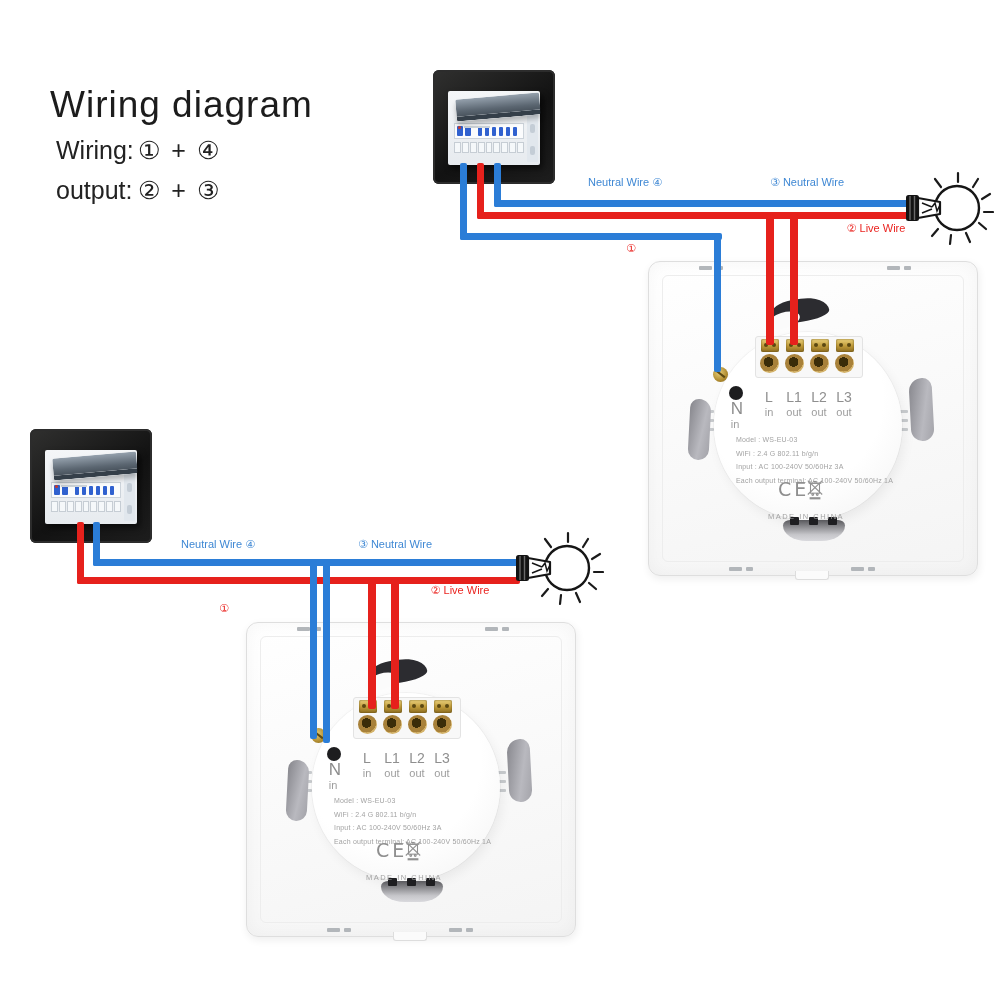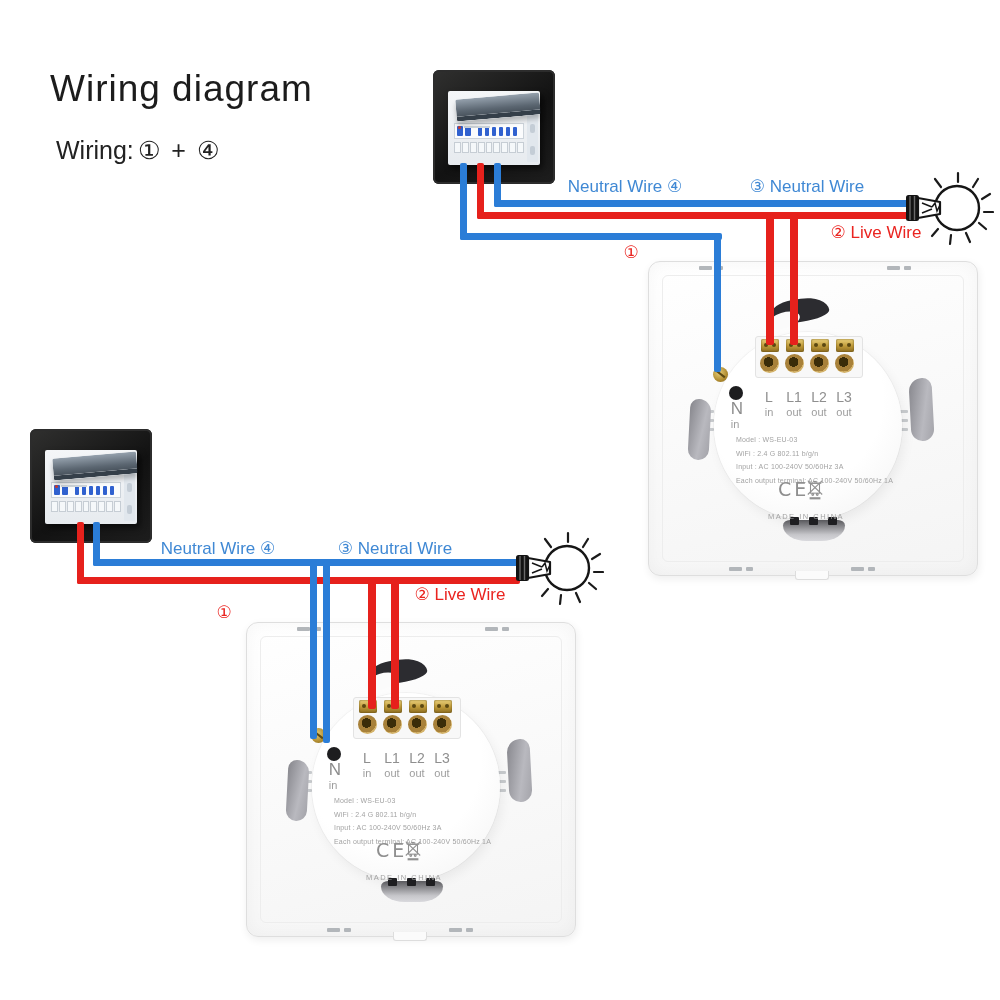--- a/index.html
+++ b/index.html
@@ -1,31 +1,31 @@
 <!DOCTYPE html>
 <html><head>
 <meta charset="utf-8">
 <style>
   html,body{margin:0;padding:0;background:#fff;}
   .canvas{position:relative;width:1000px;height:1000px;background:#ffffff;overflow:hidden;
           font-family:"Liberation Sans","DejaVu Sans",sans-serif;}
 
   
-  .title{position:absolute;left:50px;top:68px;font-size:37px;color:#1c1c1c;letter-spacing:1px;}
+  .title{position:absolute;left:50px;top:84px;font-size:37px;color:#1c1c1c;letter-spacing:1px;}
   .iorow{position:absolute;left:56px;font-size:25px;color:#222;display:flex;}
   .iorow .lbl{width:82px;}
   .iorow .val{letter-spacing:2px;text-align:right;}
 
   
   .wire{position:absolute;border-radius:2px;}
   .wire.blue{background:#2b7dd7;}
   .wire.red{background:#e6211c;}
 
   
-  .wlabel{position:absolute;transform:translateX(-50%);font-size:17px;white-space:nowrap;font-weight:400;}
+  .wlabel{position:absolute;transform:translateX(-50%);font-size:11px;white-space:nowrap;font-weight:400;}
   .wlabel.blue{color:#3f88d4;}
   .wlabel.red{color:#ea2420;}
 
   
   .bbox{position:absolute;width:122px;height:114px;background:linear-gradient(145deg,#30302f,#121212 55%,#1d1d1d);
         border-radius:6px;box-shadow:inset 0 0 0 2px #2c2c2c;}
   .bb-enc{position:absolute;left:15px;top:21px;width:92px;height:74px;background:linear-gradient(180deg,#f4f6f8,#e7ebef);
         border-radius:2px;box-shadow:3px 4px 6px rgba(0,0,0,.55);}
   .bb-knock{position:absolute;left:79px;top:3px;width:11px;height:68px;background:#e1e7ed;border-radius:1px;}
   .bb-knock i{position:absolute;left:3px;width:5px;height:9px;background:#c4cdd6;border-radius:2px;display:block;}
@@ -96,20 +96,24 @@
 </head>
 <body>
 
 <div class="canvas">
 
   <div class="title">Wiring diagram</div>
   <div class="iorow" style="top:136px;">
     <span class="lbl">Wiring:</span>
     <span class="val">① + ④</span>
   </div>
+  <div class="iorow" style="top:176px;">
+    <span class="lbl">output:</span>
+    <span class="val">② + ③</span>
+  </div>
 
   <div class="bbox" style="left:433px;top:70px;">
     <div class="bb-enc">
       <div class="bb-knock">
           <i></i>
           <i></i>
           <i></i>
         </div>
       <div class="bb-row">
         <i class="m"></i>

